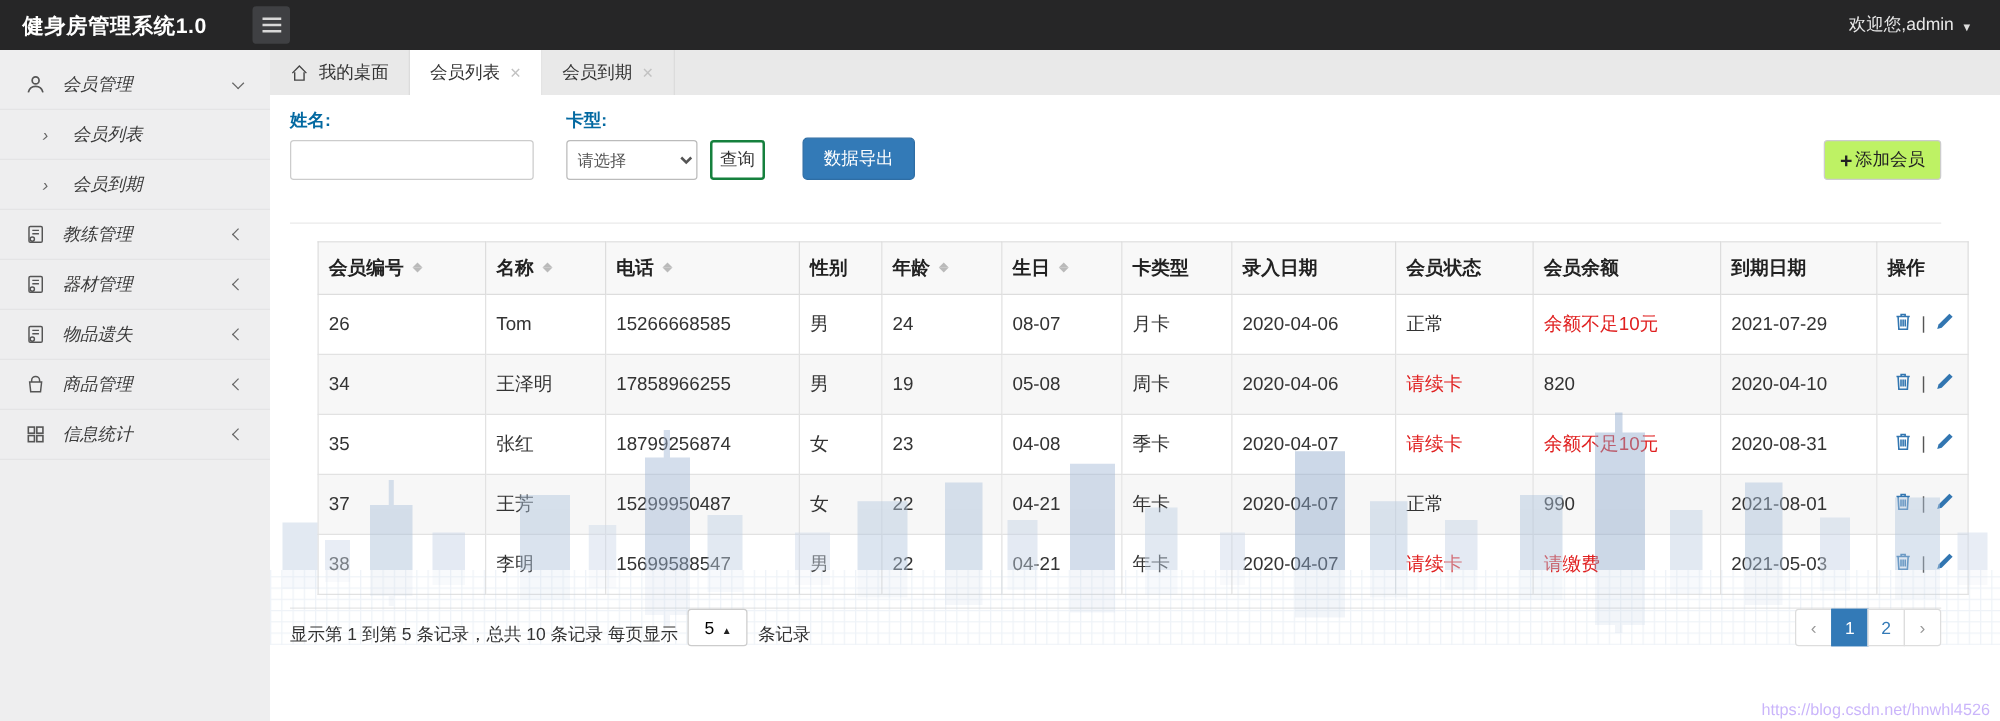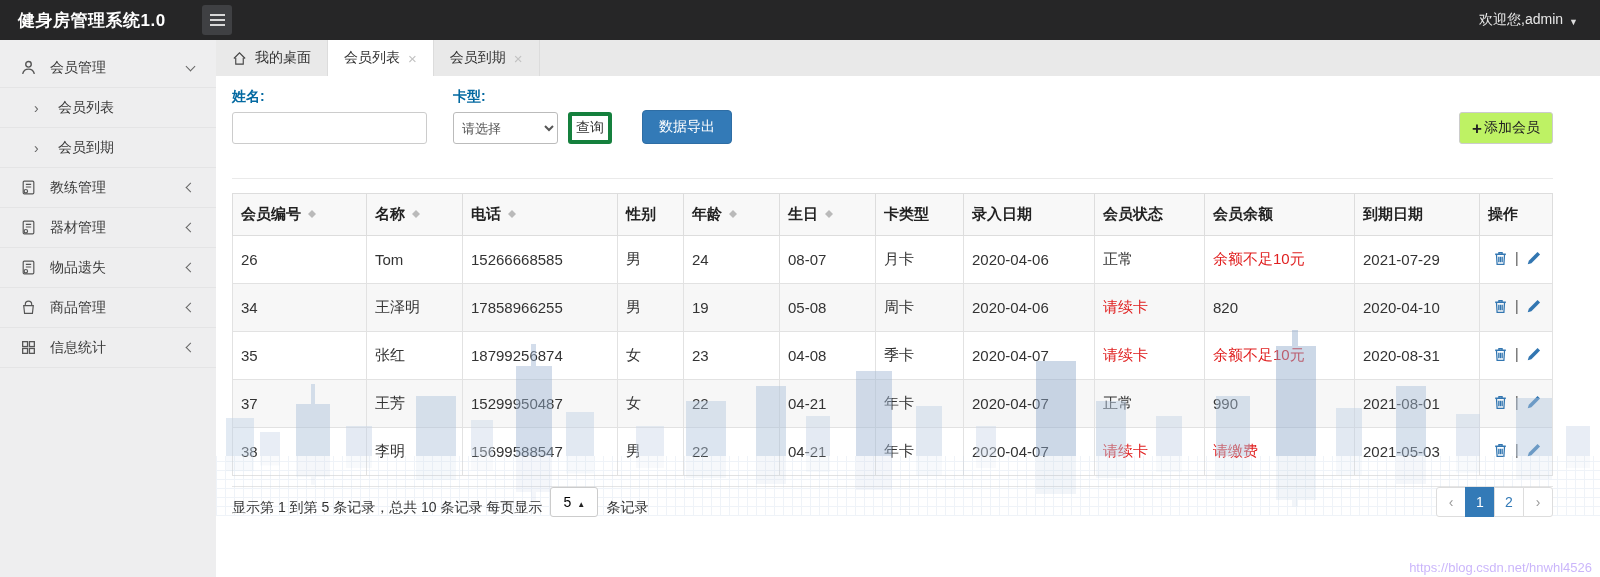--- a/index.html
+++ b/index.html
@@ -13,21 +13,21 @@
     display:flex; align-items:center; justify-content:center; cursor:pointer; }
   .bars { width:15px; height:2px; background:#d8d8d8; box-shadow:0 -5px 0 #d8d8d8, 0 5px 0 #d8d8d8; }
   .welcome { margin-left:auto; padding-right:22px; color:#e8e8e8; display:flex; align-items:center; gap:6px; cursor:pointer; }
   .caret::before { content:"▼"; font-size:9px; color:#ddd; }
 
   
   .layout { display:flex; height:537px; }
 
   
   .sidebar { width:216px; background:#eeeeef; padding-top:8px; flex-shrink:0; }
-  .side-item { height:40px; display:flex; align-items:center; padding-left:20px; border-bottom:1px solid #e4e4e5; cursor:pointer; }
+  .side-item { height:40px; display:flex; align-items:center; padding-left:20px; border-bottom:1px solid #e4e4e5; cursor:pointer;font-style:italic; }
   .side-item .sicon { width:17px; height:17px; margin-right:13px; flex-shrink:0; }
   .side-item .slabel { font-size:14px; color:#3a3a3a; }
   .chev { width:7px; height:7px; border-right:1.5px solid #666; border-bottom:1.5px solid #666; margin-left:auto; margin-right:22px; }
   .chev.down { transform:rotate(45deg); margin-top:-3px; }
   .chev.left { transform:rotate(135deg); }
   .lvl2 { padding-left:34px; }
   .lvl2b { padding-left:30px; }
   .sub-arrow { width:12px; margin-right:12px; color:#666; font-size:14px; }
   .sub-arrow::before { content:"›"; }
 
@@ -42,30 +42,30 @@
 
   .content { position:relative; flex:1; padding:12px 47px 0 16px; }
 
   
   .filters { display:flex; align-items:flex-end; }
   .field label { display:block; font-weight:bold; font-size:14px; margin-bottom:6px; color:#0369a1; }
   .f-name { width:195px; }
   .f-name input { width:195px; height:32px; border:1px solid #ccc; border-radius:3px; padding:0 8px; font-size:14px; }
   .f-card { width:105px; margin-left:26px; }
   .f-card select { width:105px; height:32px; border:1px solid #bbb; border-radius:3px; color:#555; font-size:13px; background:#fff; padding:0 4px; }
-  .btn-search { margin-left:10px; height:32px; width:44px; background:#fff; border:4px solid #15803d; border-radius:3px; font-size:14px; color:#333; cursor:pointer; }
+  .btn-search { margin-left:10px; height:32px; width:44px; background:#fff; border:2px solid #15803d; border-radius:3px; font-size:14px; color:#333; cursor:pointer; }
   .btn-export { margin-left:30px; height:34px; padding:0 16px; background:#337ab7; color:#fff; border:1px solid #2e6da4; border-radius:4px; font-size:14px; cursor:pointer; }
   .btn-add { margin-left:auto; height:32px; padding:0 12px; background:#bef264; border:1px solid #ccc; border-radius:3px; font-size:14px; color:#222;
     display:flex; align-items:center; gap:2px; cursor:pointer; }
   .plus::before { content:"+"; font-weight:bold; font-size:17px; line-height:1; }
 
   .top-divider { margin-top:34px; border-top:1px solid #eaeaea; }
 
   
-  table { width:100%; margin-top:14px; border-collapse:collapse; table-layout:fixed; font-size:15px; }
+  table { width:100%; margin-top:14px; border-collapse:collapse; table-layout:fixed; font-size:15px;margin-left:22px; }
   th,td { border:1px solid #e2e2e2; padding:4px 8px; text-align:left; overflow:hidden; white-space:nowrap; }
   th { height:42px; background:#f8f8f8; font-weight:bold; font-size:15px; color:#222; border-color:#ddd; }
   td { height:48px; color:#333; }
   tbody tr:nth-child(even) { background:#f7f7f7; }
   .red { color:#e02020; }
   .sort { display:inline-block; position:relative; width:9px; height:15px; margin-left:7px; vertical-align:-2px; opacity:.55; }
   .sort::before { content:""; position:absolute; top:0; left:0; border:4px solid transparent; border-bottom-color:#888; }
   .sort::after { content:""; position:absolute; bottom:-1px; left:0; border:4px solid transparent; border-top-color:#888; }
   td.ops { padding-left:12px; }
   .opwrap { display:inline-flex; align-items:center; gap:6px; }

